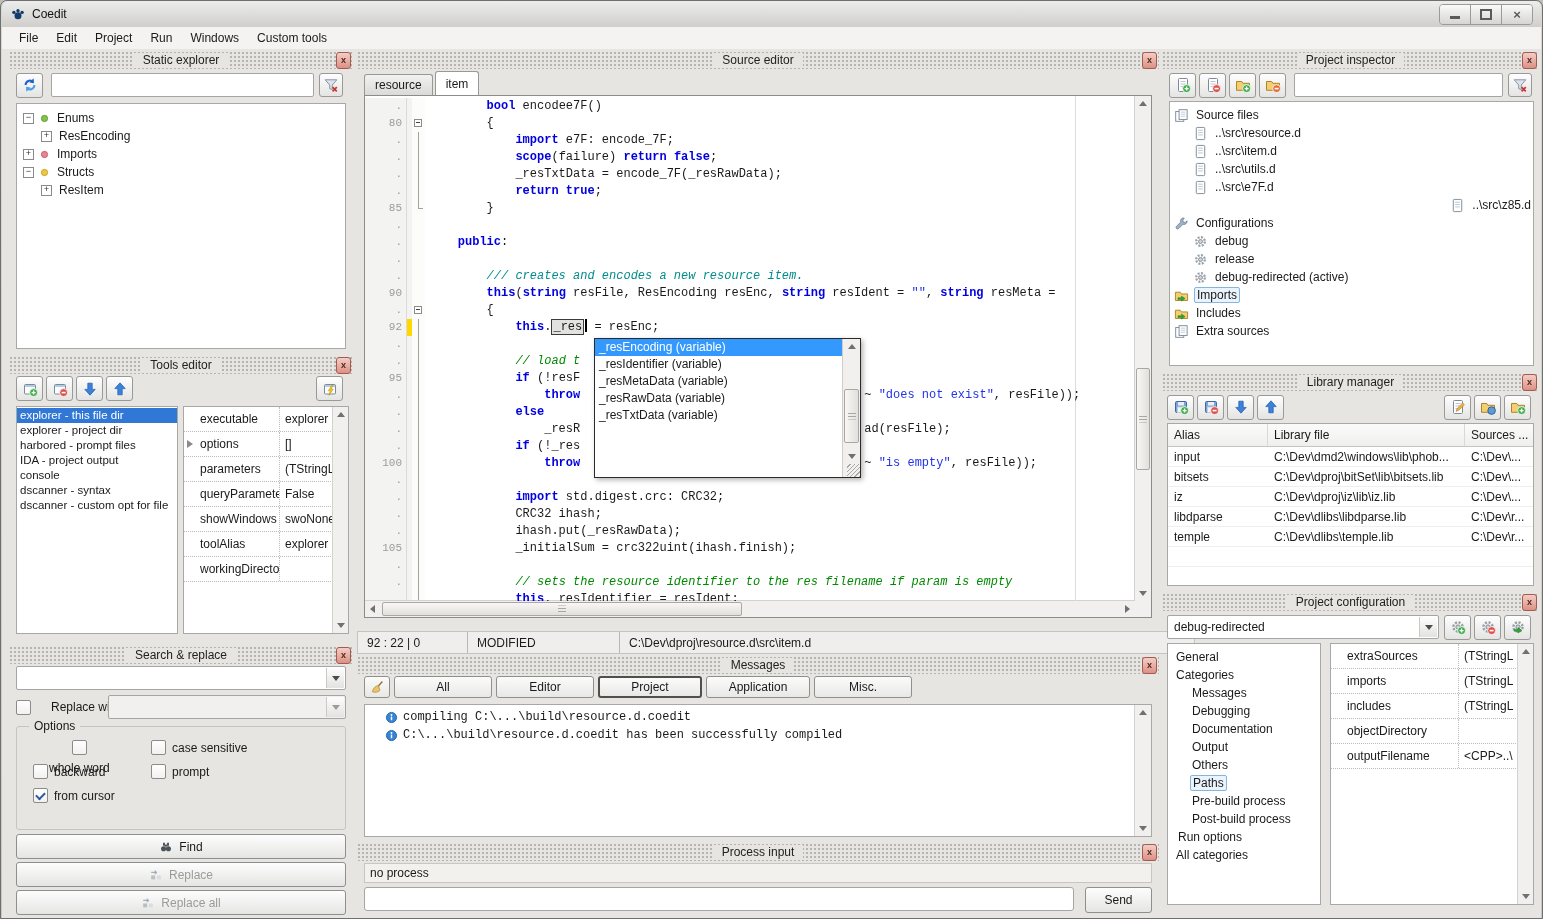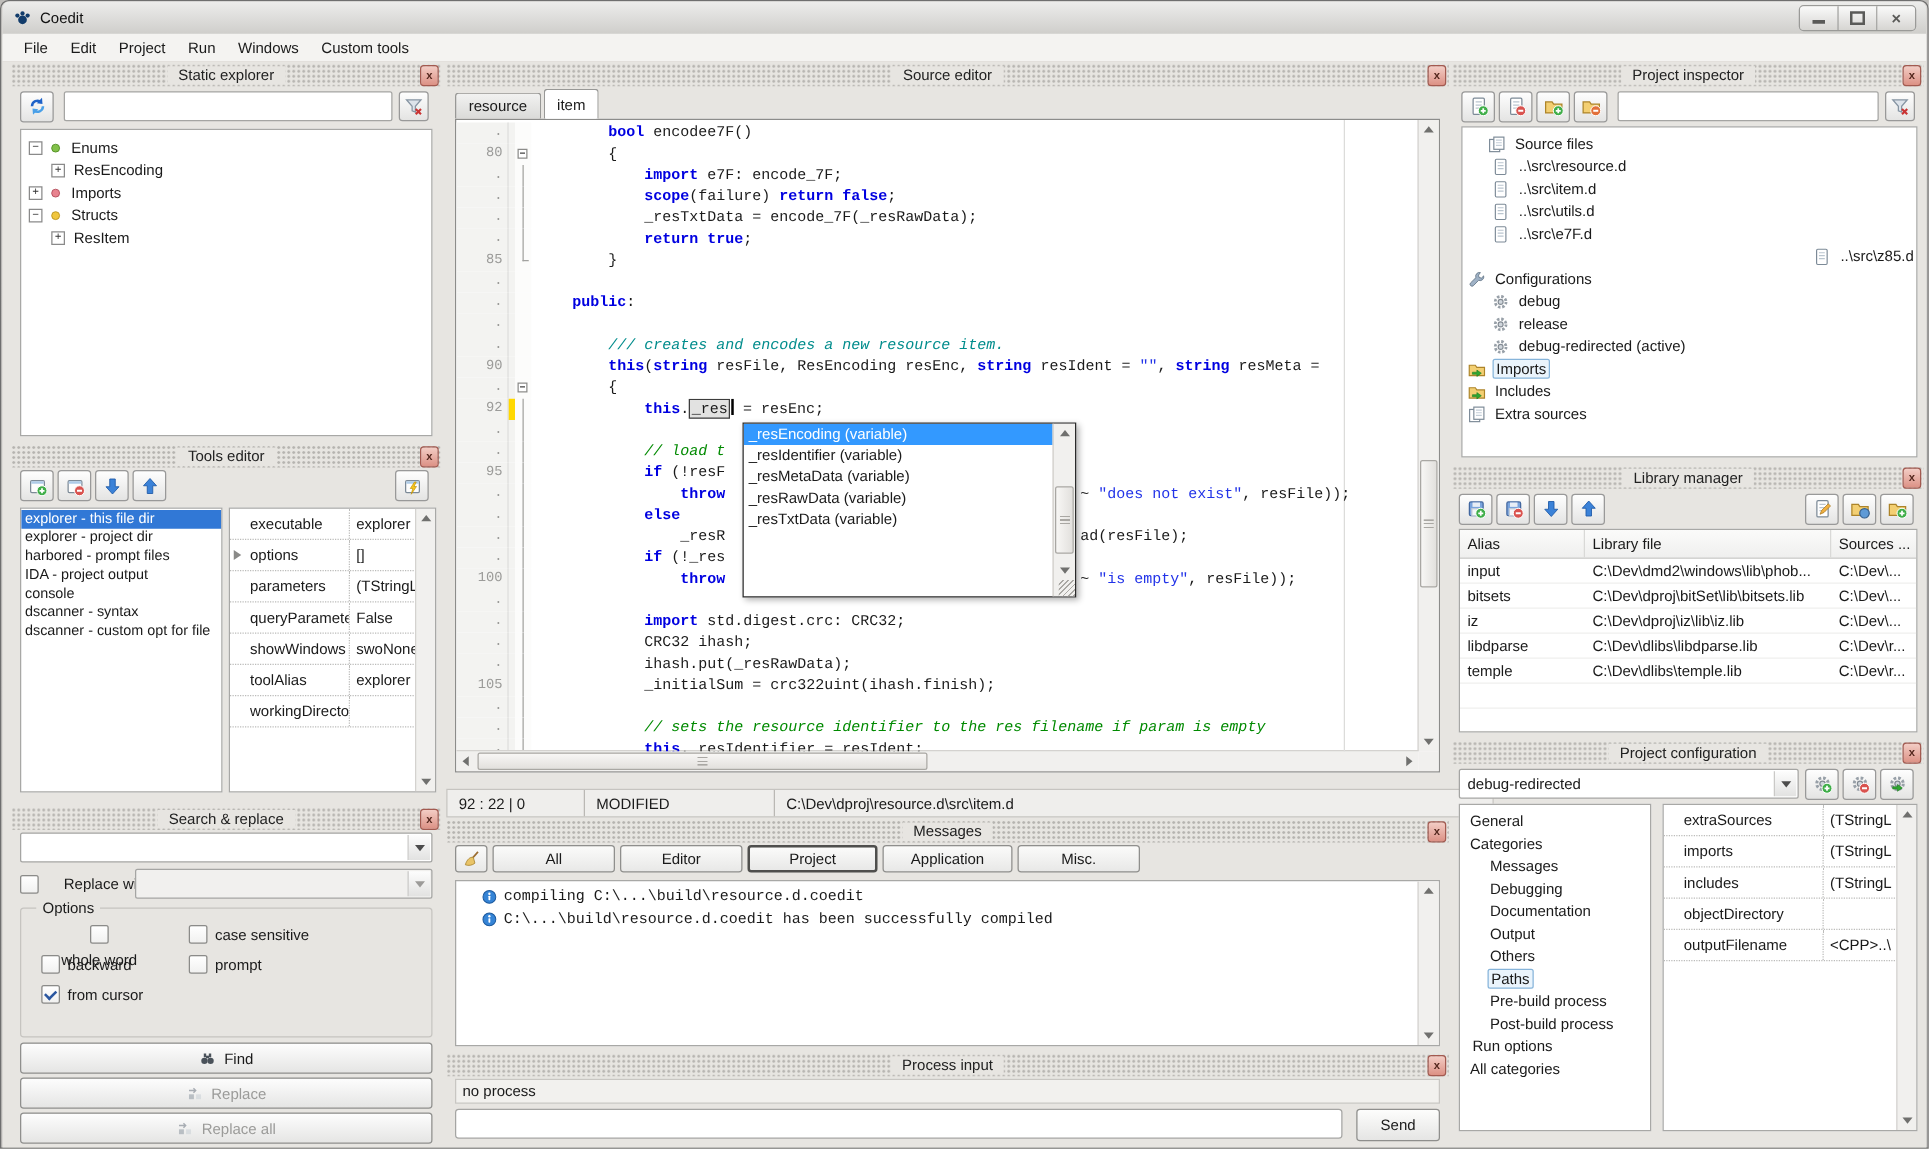--- a/index.html
+++ b/index.html
@@ -800,21 +800,21 @@
       <span class="tbtn" id="pj-filter" style="width:24px;height:24px;margin-right:0">
           <span class="ico">
             <svg viewBox="0 0 16 16" width="16" height="16">
               <path d="M2.2 2.8h11.6L9.3 8v4.6l-2.6-.9V8z" fill="#dde3ea" stroke="#8795a3"></path>
               <path d="M9.6 10.2l4.2 4.2M13.8 10.2l-4.2 4.2" stroke="#c93434" stroke-width="1.7"></path>
             </svg>
           </span>
         </span>
     </div>
     <div id="pj-tree">
-        <div class="trow" style="padding-left: 20px;">
+        <div class="trow" style="padding-left: 4px;">
           <span class="ico" style="margin-right: 5px;">
             <svg viewBox="0 0 16 16" width="15" height="15">
               <rect x="1.8" y="3.8" width="8.6" height="10.4" fill="#fff" stroke="#7c8a97"></rect>
               <rect x="5.4" y="1.8" width="8.6" height="10.4" fill="#fff" stroke="#7c8a97"></rect>
               <path d="M7.2 4.4h5M7.2 6.6h5M7.2 8.8h5" stroke="#c3cdd7"></path>
             </svg>
           </span>
           <span class="tlab">Source files</span>
         </div>
         <div class="trow" style="padding-left: 23px;">

